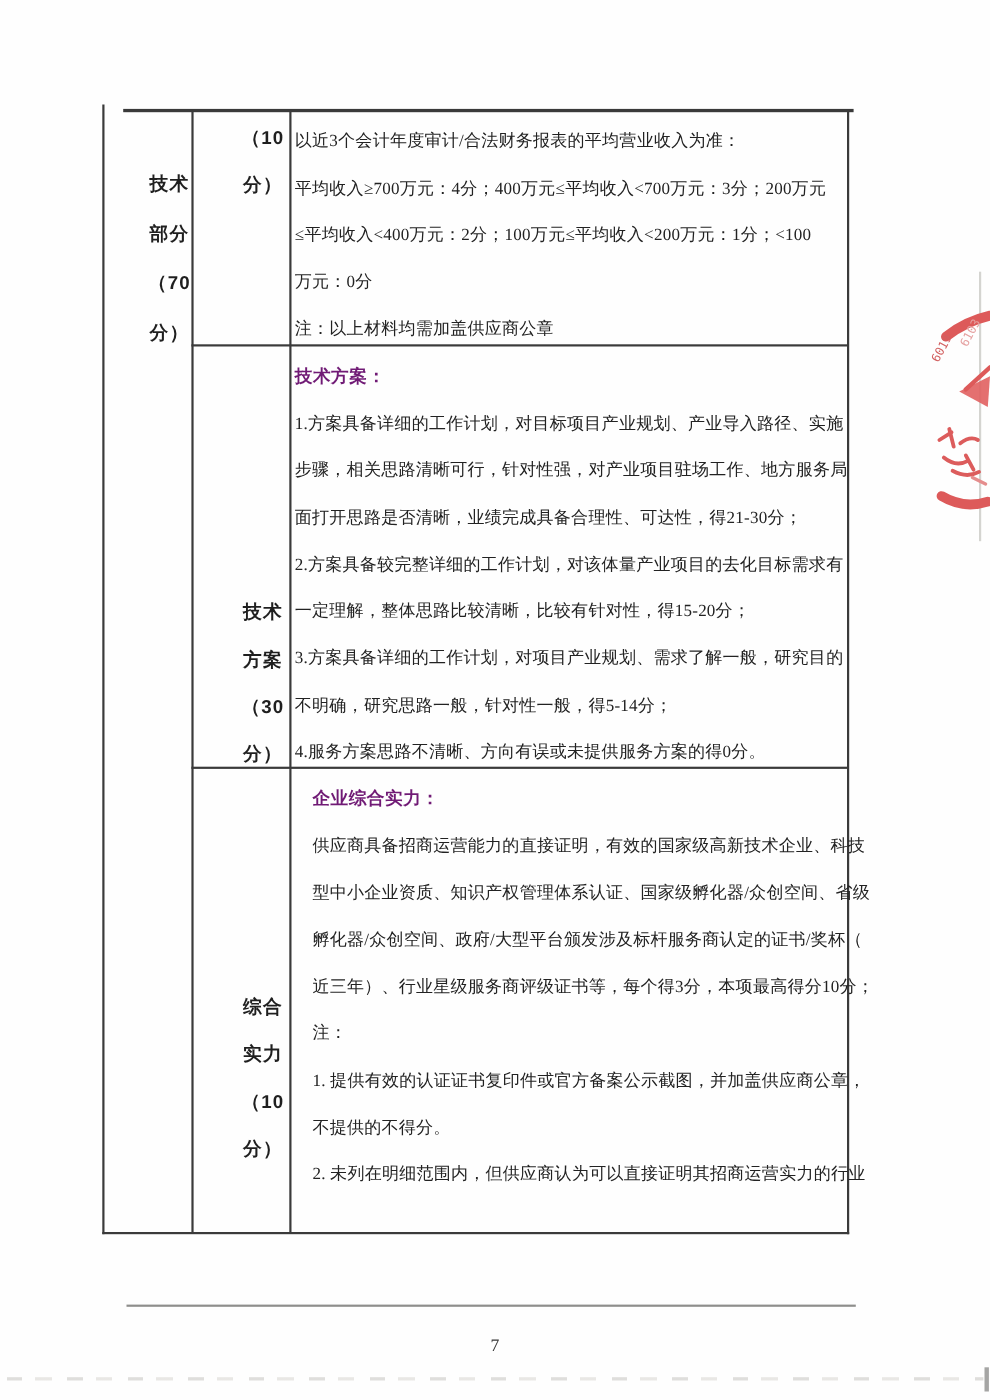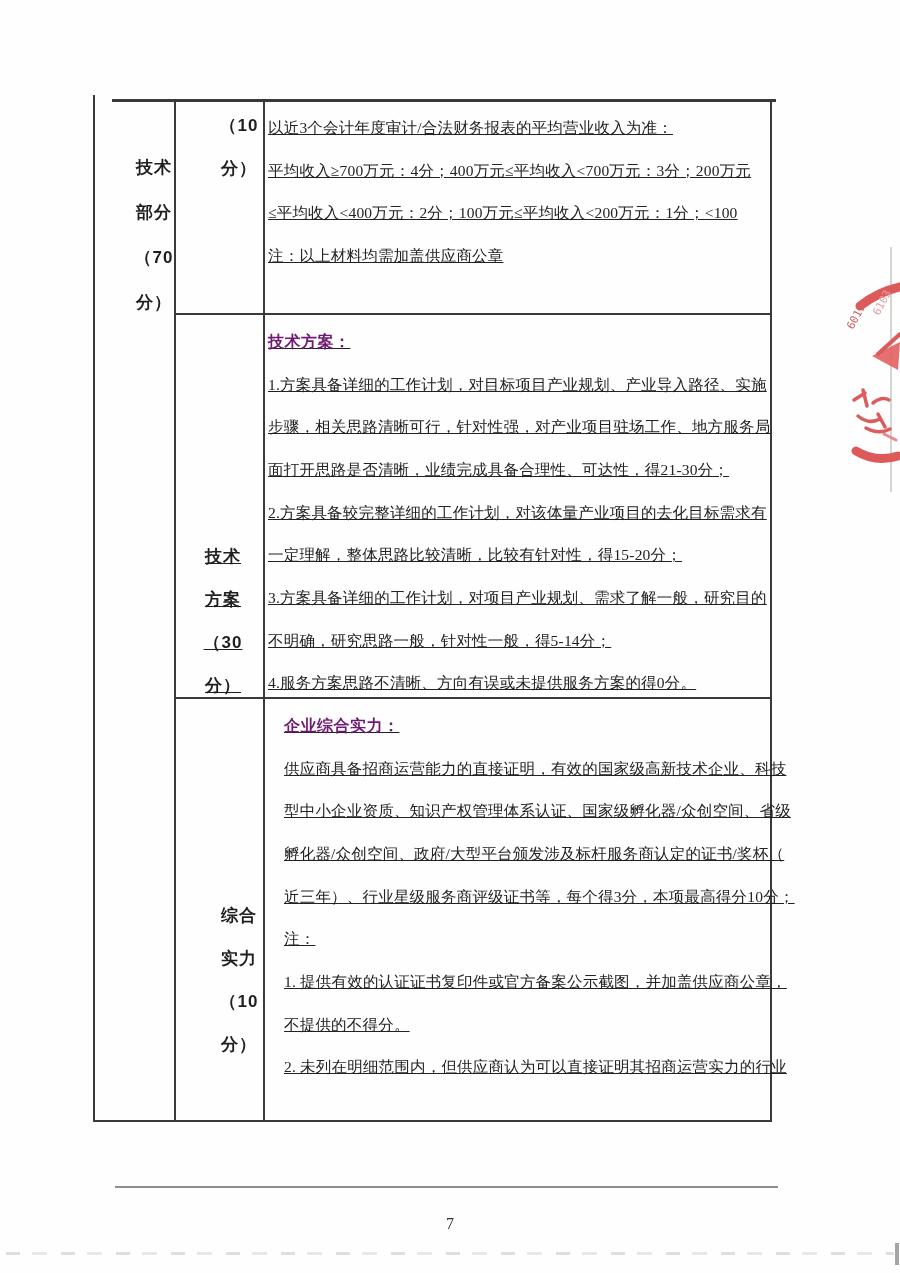--- a/index.html
+++ b/index.html
@@ -10,21 +10,21 @@
     font-family:"Liberation Serif","DejaVu Serif",serif;
     color:#2a2a2a;
   }
   .b { position:absolute; background:#3a3a3a; }
   .cell { position:absolute; }
   .center { text-align:center; }
   .lbl {
     font-family:"Liberation Sans","DejaVu Sans",sans-serif;
     font-weight:700; font-size:17px; color:#1f1f1f; letter-spacing:1px;padding-left:40px;
   }
-  .body-lines { font-size:15.5px; letter-spacing:0.2px; color:#222; white-space:nowrap;text-decoration:underline; }
+  .body-lines { font-size:15.5px; letter-spacing:0.2px; color:#222; white-space:nowrap; }
   .body-lines > div { height:42.7px; display:flex; align-items:center; }
   .bold {
     font-family:"Liberation Sans","DejaVu Sans",sans-serif;
     font-weight:700; font-size:16px; color:#701a75; letter-spacing:0.5px;
   }
   .footer-rule { position:absolute; left:115px; top:1186px; width:663px; height:2px; background:#8e8e8c; }
   .page-num { position:absolute; left:0; top:1215px; width:900px; text-align:center;
               font-size:16px; color:#333; }
   .edge-line { position:absolute; left:890px; top:247px; width:2px; height:245px; background:#d4d4d0; }
   .scan-smudge { position:absolute; left:6px; top:1252px; width:888px; height:3px; opacity:.45;
@@ -52,24 +52,25 @@
     <div>（70分）</div>
   </div>
 
   <div class="cell center lbl" style="left:174px; top:104px; width:90px; line-height:43px;">
     <div>（10 分）</div>
   </div>
   <div class="cell body-lines" style="left:268px; top:107px; width:502px;">
     <div>以近3个会计年度审计/合法财务报表的平均营业收入为准：</div>
     <div>平均收入≥700万元：4分；400万元≤平均收入&lt;700万元：3分；200万元</div>
     <div>≤平均收入&lt;400万元：2分；100万元≤平均收入&lt;200万元：1分；&lt;100</div>
+    <div>万元：0分</div>
     <div>注：以上材料均需加盖供应商公章</div>
   </div>
 
-  <div class="cell center lbl" style="left:158px; top:535px; width:90px; line-height:43px;text-decoration:underline;">
+  <div class="cell center lbl" style="left:174px; top:535px; width:90px; line-height:43px;">
     <div>技术方案</div>
     <div>（30 分）</div>
   </div>
   <div class="cell body-lines" style="left:268px; top:321px; width:502px;">
     <div class="bold">技术方案：</div>
     <div>1.方案具备详细的工作计划，对目标项目产业规划、产业导入路径、实施</div>
     <div>步骤，相关思路清晰可行，针对性强，对产业项目驻场工作、地方服务局</div>
     <div>面打开思路是否清晰，业绩完成具备合理性、可达性，得21-30分；</div>
     <div>2.方案具备较完整详细的工作计划，对该体量产业项目的去化目标需求有</div>
     <div>一定理解，整体思路比较清晰，比较有针对性，得15-20分；</div>

